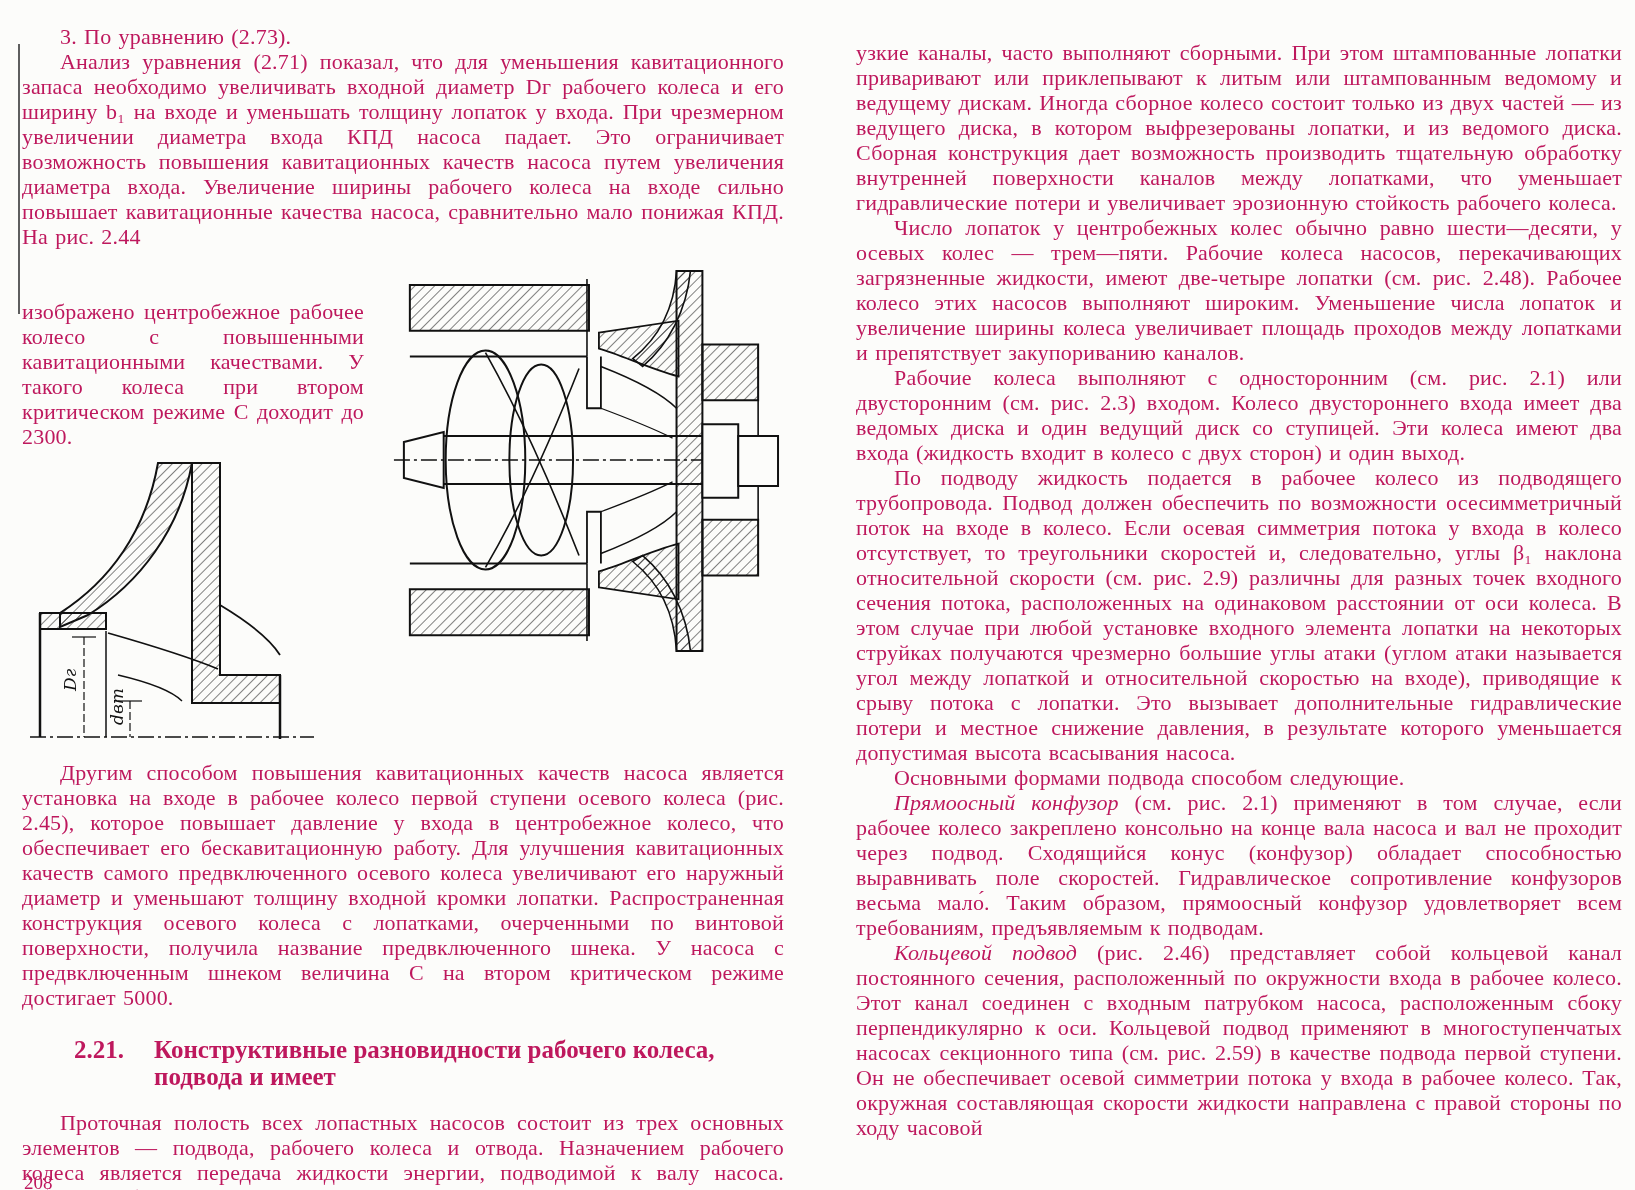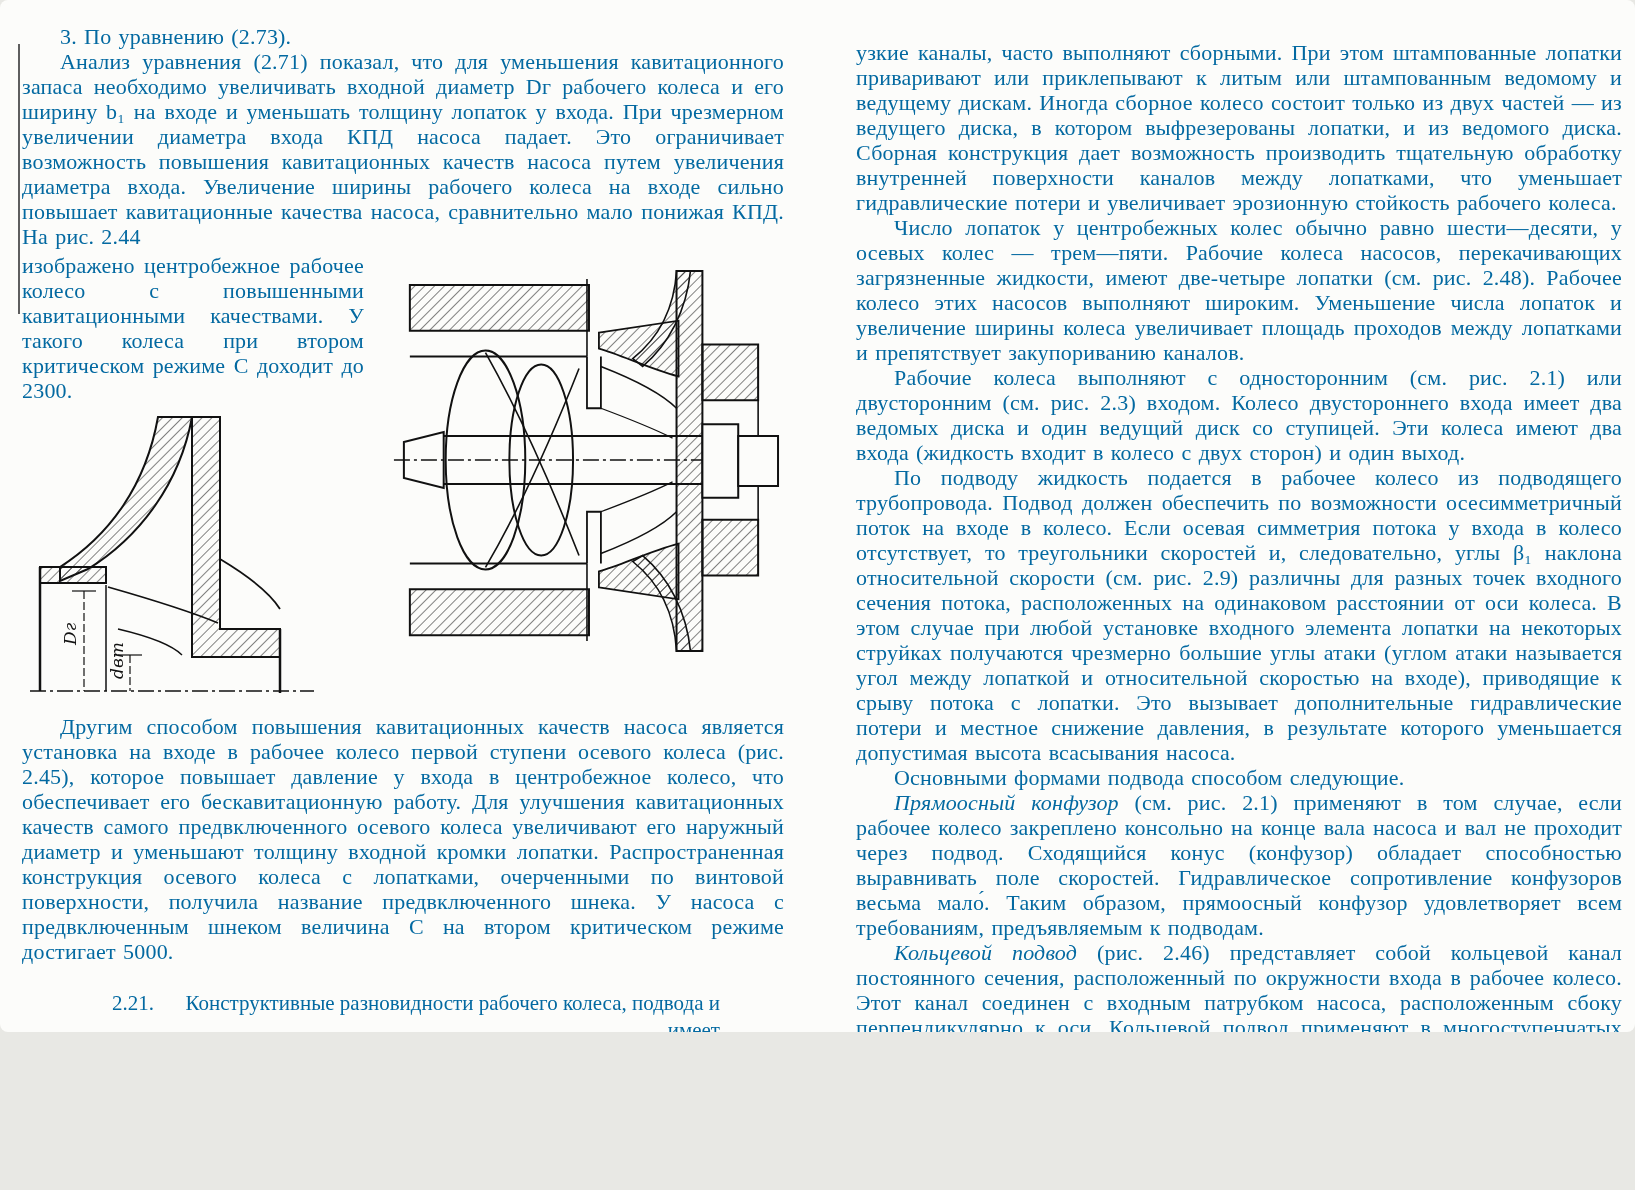--- a/index.html
+++ b/index.html
@@ -1,55 +1,53 @@
 <!DOCTYPE html>
 <html lang="ru"><head>
 <meta charset="utf-8">
 <style>
   html,body{margin:0;padding:0;background:#e8e8e4;}
   .spread{
     position:relative;
-    width:1635px;height:1032px;
+    width:1635px;height:1190px;
     background:#fcfcfa;
     overflow:hidden;
     font-family:"Liberation Serif","DejaVu Serif",serif;
-    color:#0369a1;
-    border-radius:8px;
+    color:#be185d;
   }
   .page{position:absolute;}
   .page-left{left:22px;top:24px;width:762px;}
   .page-right{left:856px;top:40px;width:766px;}
   p.p{
     margin:0;
     font-size:22px;
     line-height:25px;
     letter-spacing:0.2px;
     word-spacing:1.5px;
     text-align:justify;
   }
   p.ind{text-indent:38px;}
   .figrow{display:flex;margin-top:4px;margin-bottom:10px;}
   .figcol-a{width:342px;margin-right:18px;}
   .figcol-b{width:402px;}
-  p.side{text-align:justify;}
+  p.side{text-align:justify;margin-top:46px;}
   .figart{display:block;margin-top:6px;}
   p.caption{
     margin:8px 4px 0 4px;
     font-size:18.5px;
     line-height:23px;
     text-align:justify;
     word-spacing:2px;
   }
   .heading{
     display:flex;
     margin:26px 0 20px 52px;
-    font-weight:normal;
-    font-size:21px;
+    font-weight:bold;
+    font-size:25px;
     line-height:27px;
-    text-align:right;
   }
   .heading .hnum{width:80px;flex:none;}
   .heading .htext{width:566px;}
   .ital{font-style:italic;}
   .pagenum{
     position:absolute;left:2px;top:1148px;
     font-size:19px;
   }
   .edge-line{
     position:absolute;left:-4px;top:20px;width:2px;height:270px;

